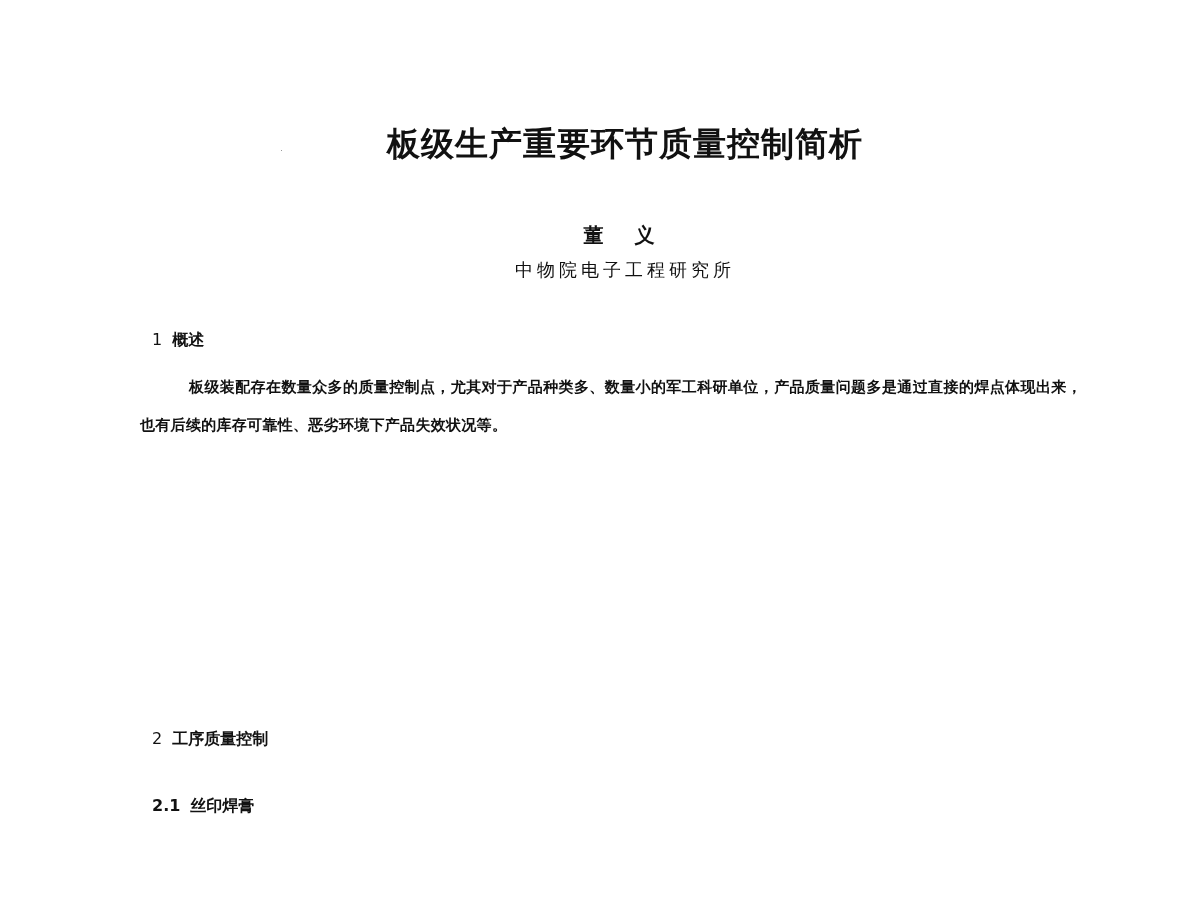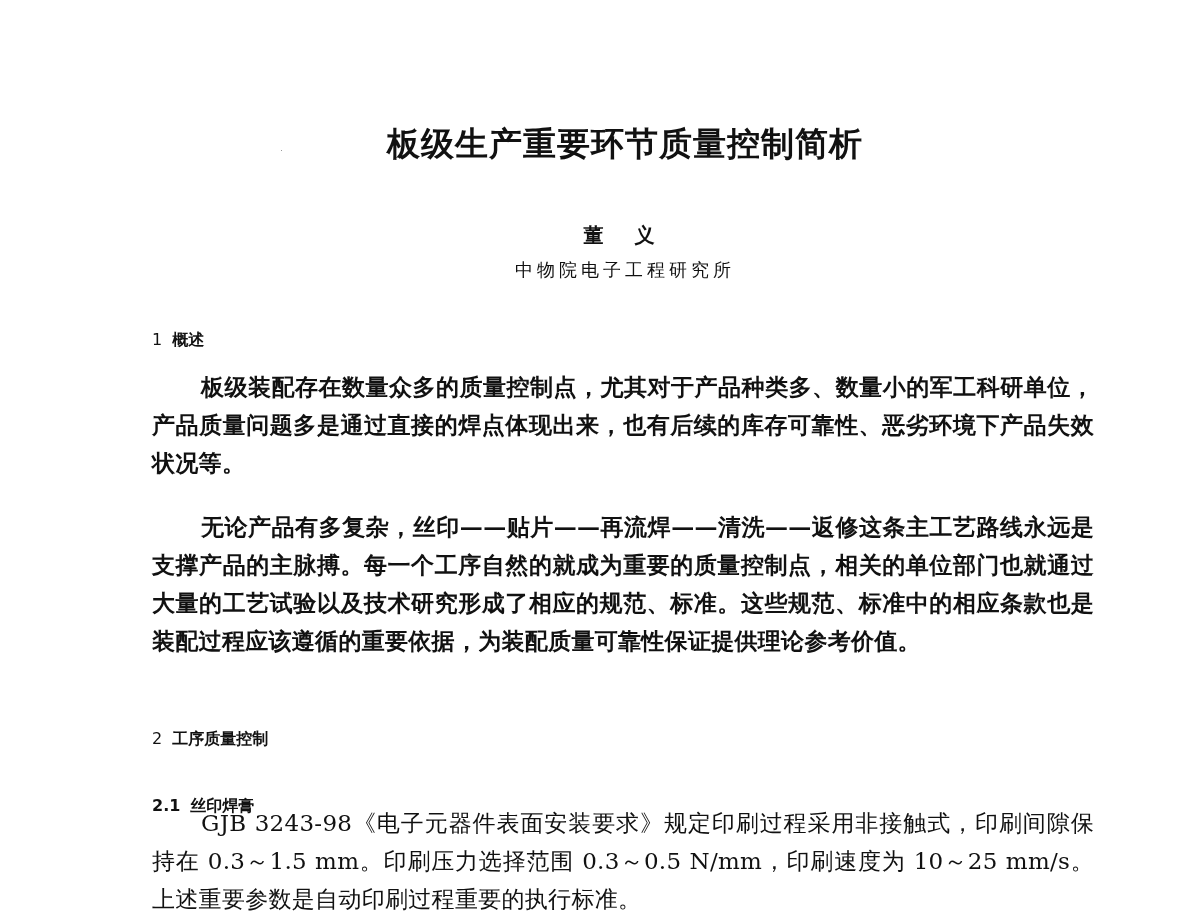--- a/index.html
+++ b/index.html
@@ -59,23 +59,23 @@
       font-weight: bold;
       font-family: "DejaVu Sans", sans-serif;
     }
     .heading .num {
       margin-right: 10px;
       font-weight: normal;
     }
     .heading.h2 .num { font-weight: bold; }
     .para {
       position: absolute;
-      left: 152px;
+      left: 140px;
       width: 942px;
-      font-size: 23px;
+      font-size: 15px;
       line-height: 38px;
       text-align: justify;
       text-indent: 49px;
       font-family: "DejaVu Serif", serif;
       font-weight: bold;
       letter-spacing: 0.3px;
     }
     .para.light {
       font-weight: normal;
     }
@@ -94,24 +94,22 @@
   <div class="title">板级生产重要环节质量控制简析</div>
   <div class="author">董 义</div>
   <div class="affiliation">中物院电子工程研究所</div>
 
   <div class="heading" style="top:330px;">
     <span class="num">1</span><span>概述</span>
   </div>
 
   <p class="para" style="top:368px; margin:0;">板级装配存在数量众多的质量控制点，尤其对于产品种类多、数量小的军工科研单位，产品质量问题多是通过直接的焊点体现出来，也有后续的库存可靠性、恶劣环境下产品失效状况等。</p>
 
-  <p class="para" style="top:508px; margin:0;">无论产品有多复杂，丝印——贴片——再流焊——清洗——返修这条主工艺路线永远是支撑产品的主脉搏。每一个工序自然的就成为重要的质量控制点，相关的单位部门也就通过大量的工艺试验以及技术研究形成了相应的规范、标准。这些规范、标准中的相应条款也是装配过程应该遵循的重要依据，为装配质量可靠性保证提供理论参考价值。</p>
 
   <div class="heading" style="top:729px;">
     <span class="num">2</span><span>工序质量控制</span>
   </div>
 
   <div class="heading h2" style="top:780px;margin-top:16px;">
     <span class="num">2.1</span><span>丝印焊膏</span>
   </div>
 
-  <p class="para light" style="top:804px; margin:0;">GJB 3243-98《电子元器件表面安装要求》规定印刷过程采用非接触式，印刷间隙保持在 0.3～1.5 mm。印刷压力选择范围 0.3～0.5 N/mm，印刷速度为 10～25 mm/s。上述重要参数是自动印刷过程重要的执行标准。</p>
 </div>
 
 </body></html>

